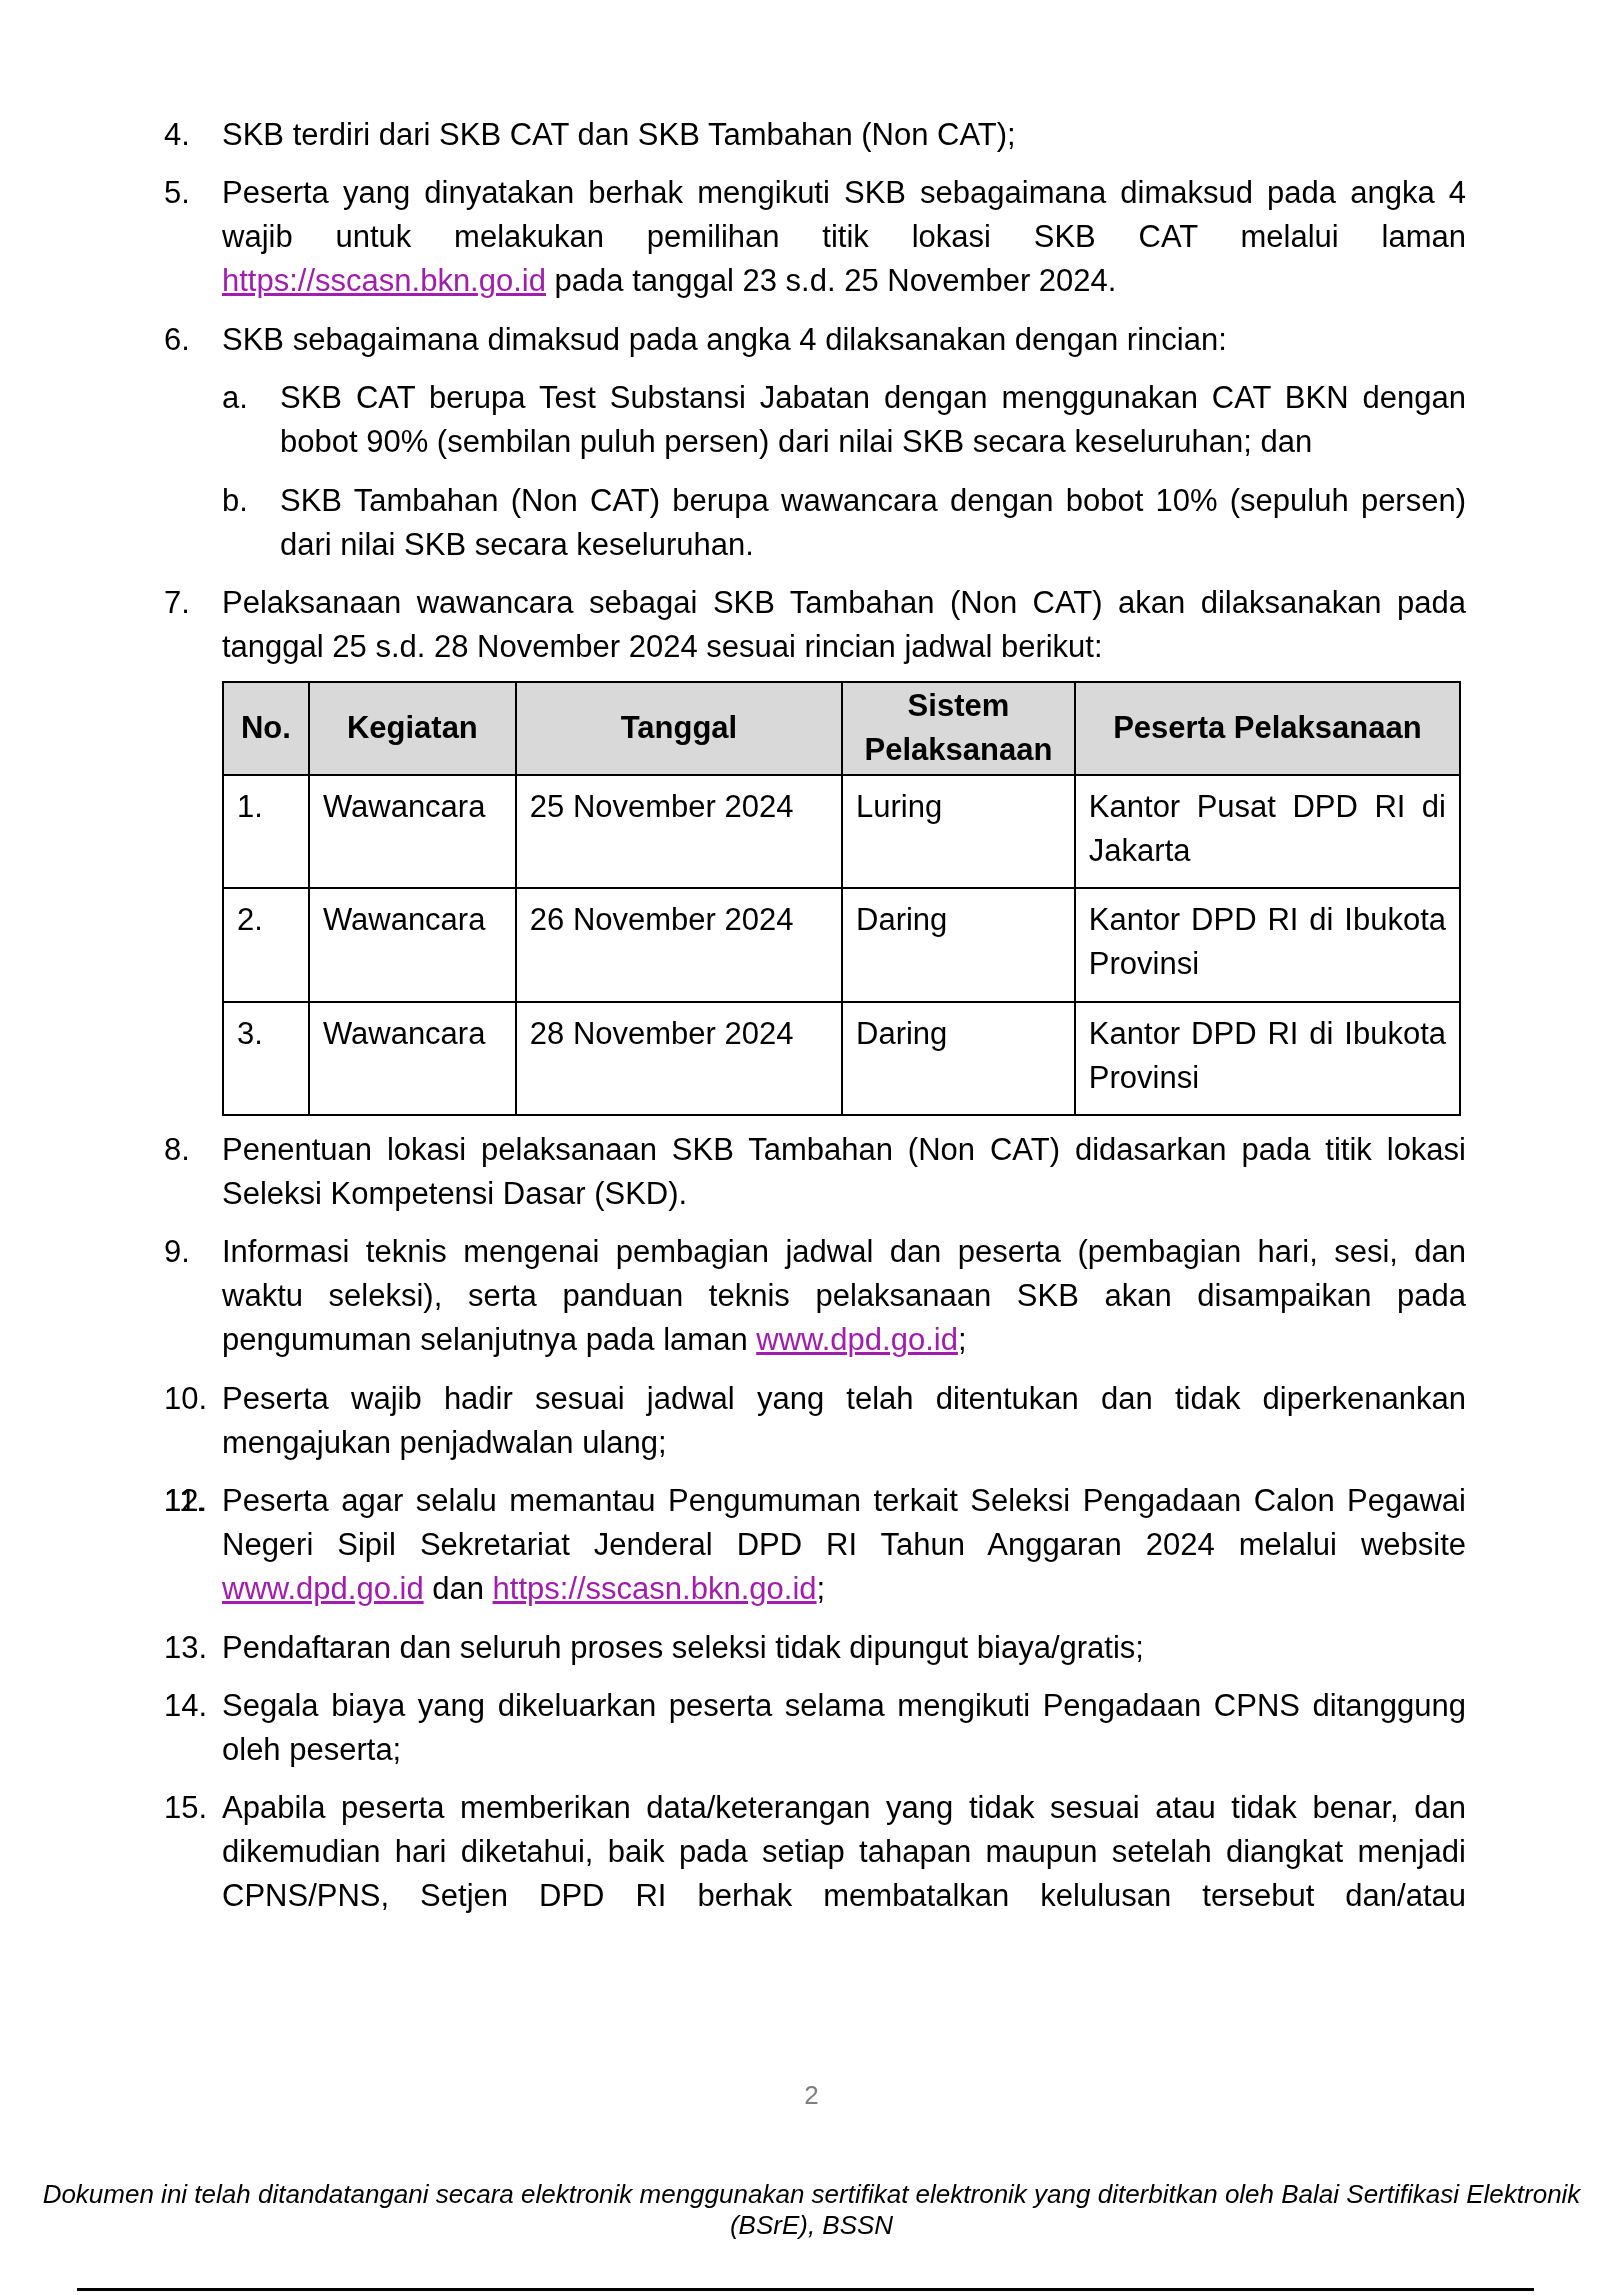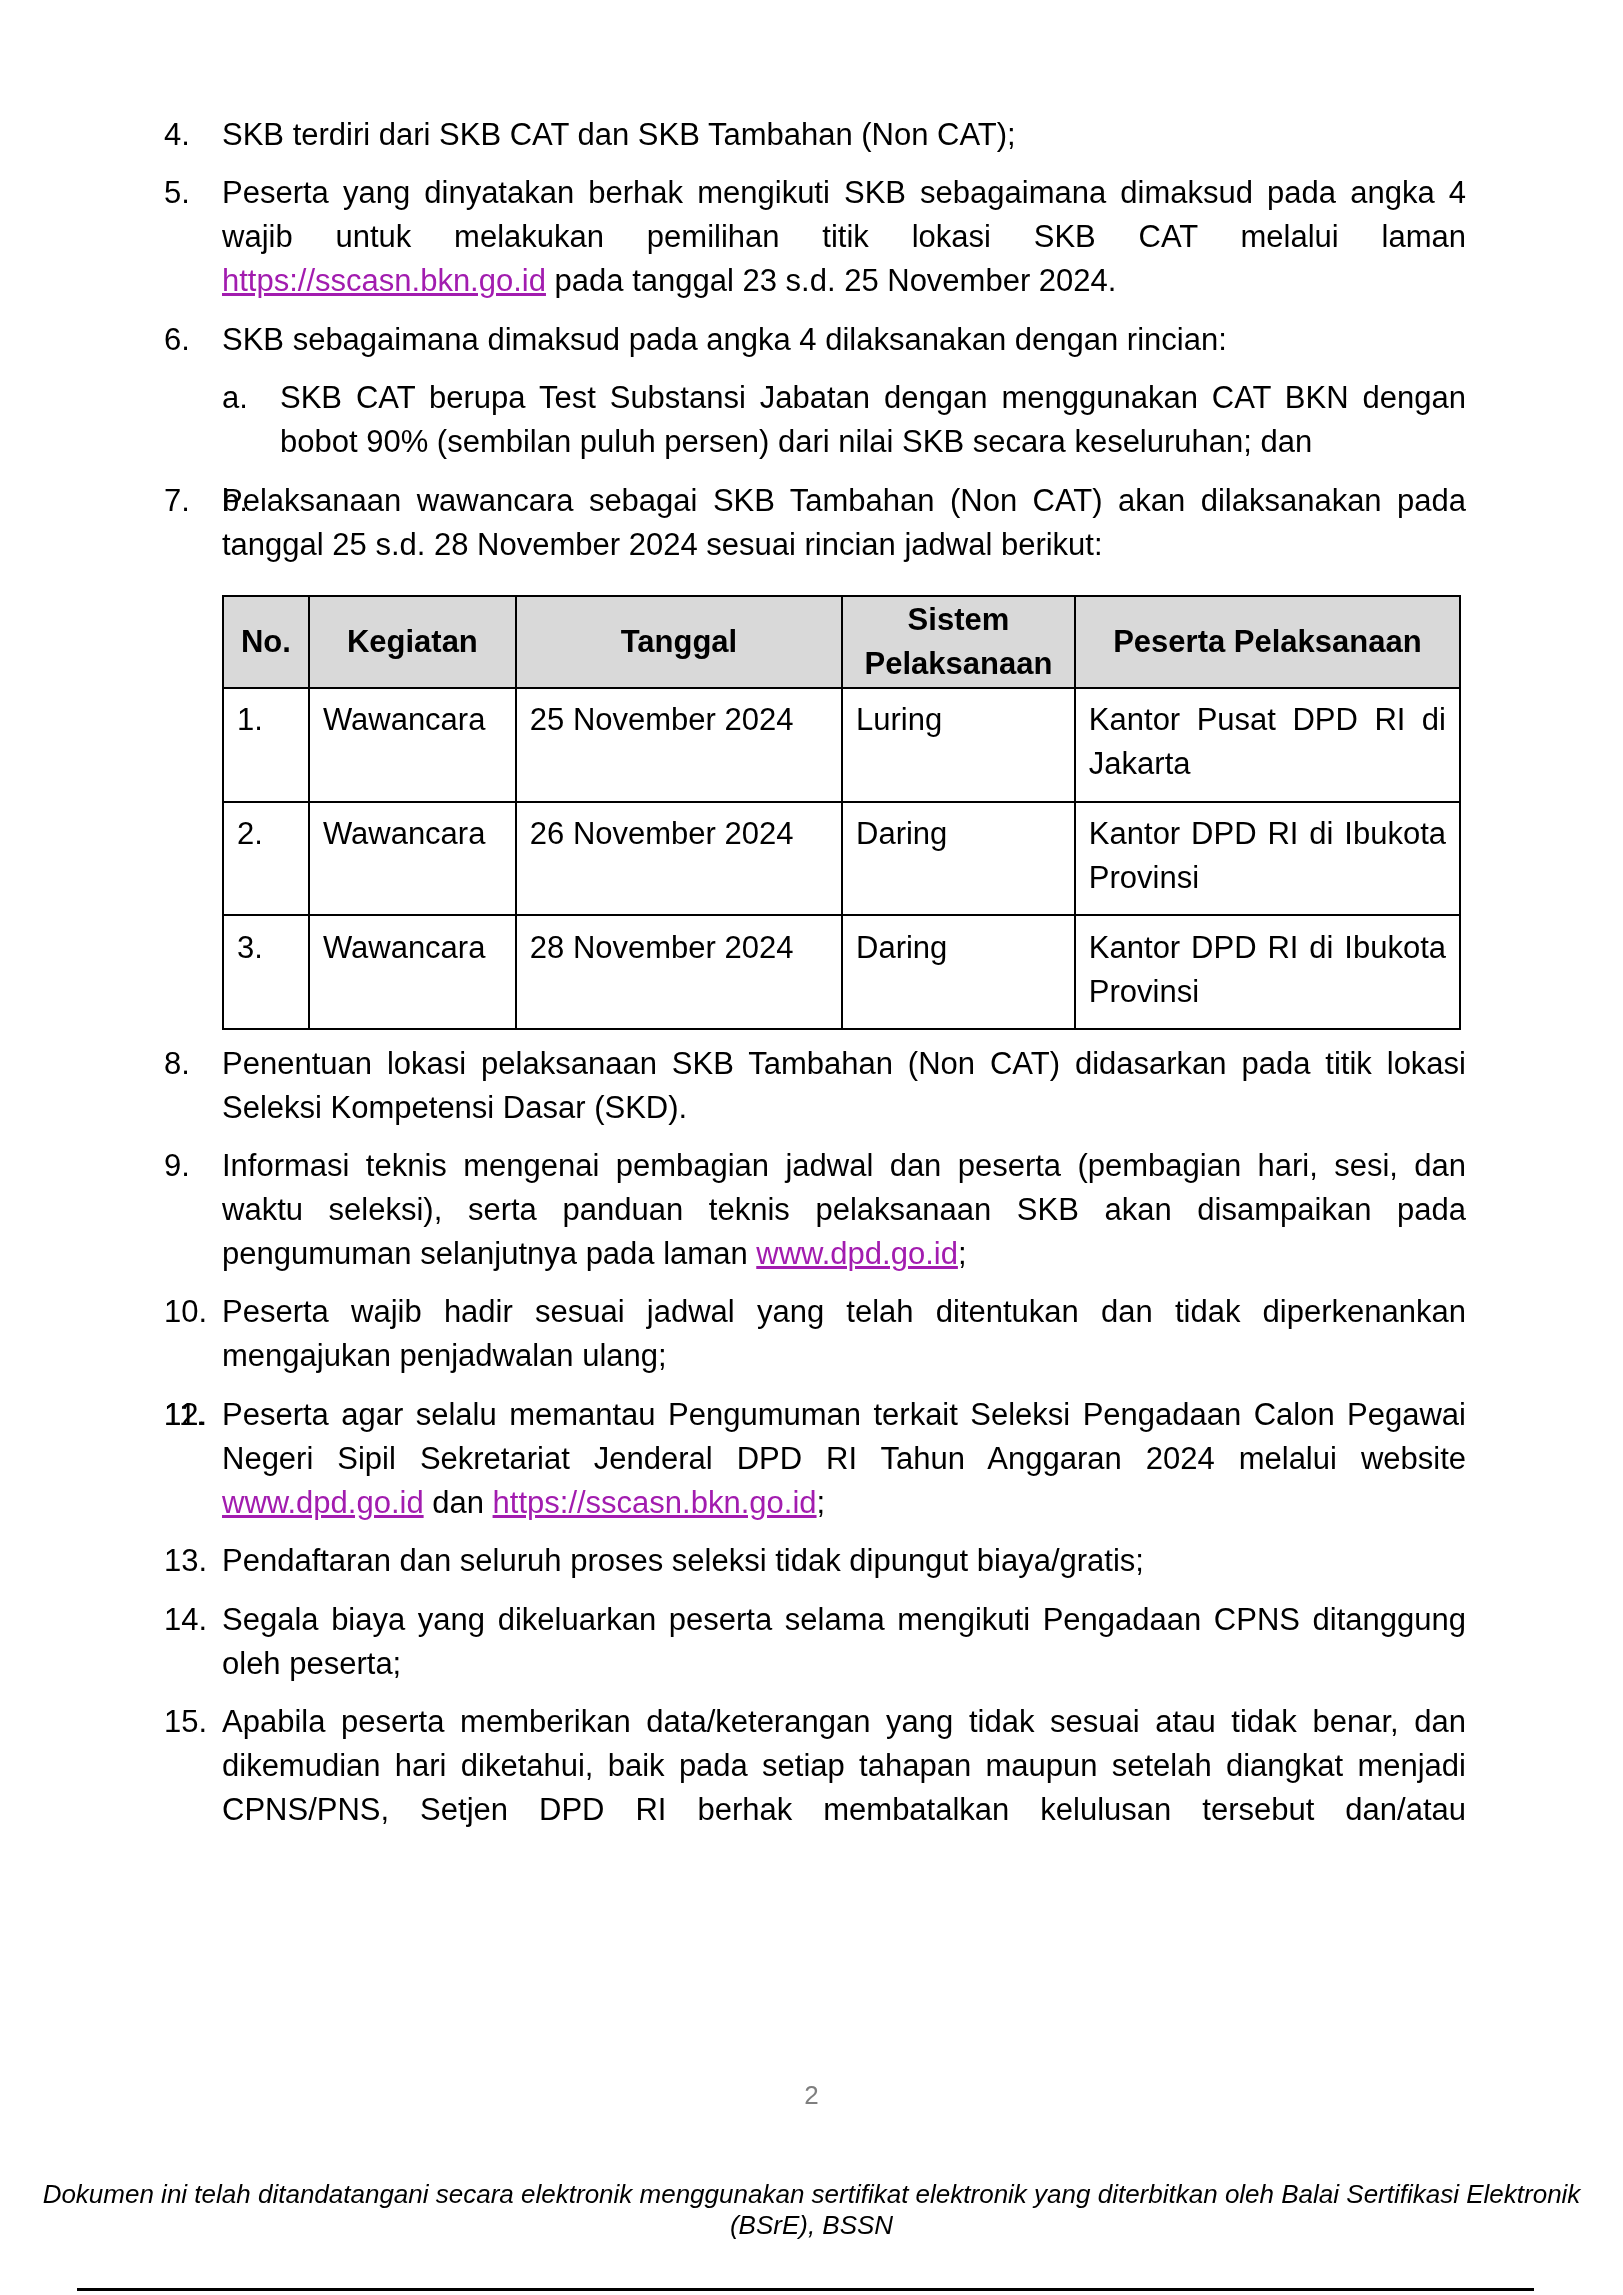--- a/index.html
+++ b/index.html
@@ -4,21 +4,21 @@
 <style>
   html, body { margin:0; padding:0; background:#ffffff; }
   body { width:1623px; height:2295px; position:relative; overflow:hidden;
          font-family:"Liberation Sans", sans-serif; color:#000; }
   .content { position:absolute; left:164px; top:113px; width:1302px; font-size:31px; line-height:44px; }
   .item { position:relative; padding-left:58px; margin-bottom:14.4px; text-align:justify; }
   .item .num { position:absolute; left:0; top:0; }
   .sub { position:relative; padding-left:58px; margin-top:14.4px; text-align:justify; }
   .sub .num { position:absolute; left:0; top:0; }
   a.link { color:#a21caf; text-decoration:underline; }
-  table.jadwal { border-collapse:collapse; margin-left:58px; margin-top:28px; margin-bottom:11.8px; width:1239px; font-size:31px; line-height:44px; }
+  table.jadwal { border-collapse:collapse; margin-left:58px; margin-top:12px; margin-bottom:11.8px; width:1239px; font-size:31px; line-height:44px; }
   table.jadwal th, table.jadwal td { border:2px solid #000; padding:9.2px 13px 14.4px 13px; vertical-align:top; }
   table.jadwal th { background:#d9d9d9; font-weight:bold; text-align:center; vertical-align:middle; padding:7.9px 7.9px; }
   td.center { text-align:left; }
   td.just { text-align:justify; text-align-last:auto; }
   .pagenum { position:absolute; left:0; width:1623px; top:2080px; text-align:center; font-size:26px; color:#7f7f7f; }
   .footer { position:absolute; left:0; width:1623px; top:2179px; text-align:center; font-size:26px; font-style:italic; }
   .rule { position:absolute; left:77px; width:1457px; top:2288px; height:2.6px; background:#000; }
 </style>
 </head>
 <body>
@@ -37,20 +37,21 @@
 
   <div class="item">
     <span class="num">6.</span>
     <span>SKB sebagaimana dimaksud pada angka 4 dilaksanakan dengan rincian:</span>
     <div class="sub">
       <span class="num">a.</span>
       <span>SKB CAT berupa Test Substansi Jabatan dengan menggunakan CAT BKN dengan bobot 90% (sembilan puluh persen) dari nilai SKB secara keseluruhan; dan</span>
     </div>
     <div class="sub">
       <span class="num">b.</span>
+      <span>SKB Tambahan (Non CAT) berupa wawancara dengan bobot 10% (sepuluh persen) dari nilai SKB secara keseluruhan.</span>
     </div>
   </div>
 
   <div class="item" style="margin-bottom:0;">
     <span class="num">7.</span>
     <span>Pelaksanaan wawancara sebagai SKB Tambahan (Non CAT) akan dilaksanakan pada tanggal 25 s.d. 28 November 2024 sesuai rincian jadwal berikut:</span>
   </div>
 
   <table class="jadwal">
     <colgroup>

